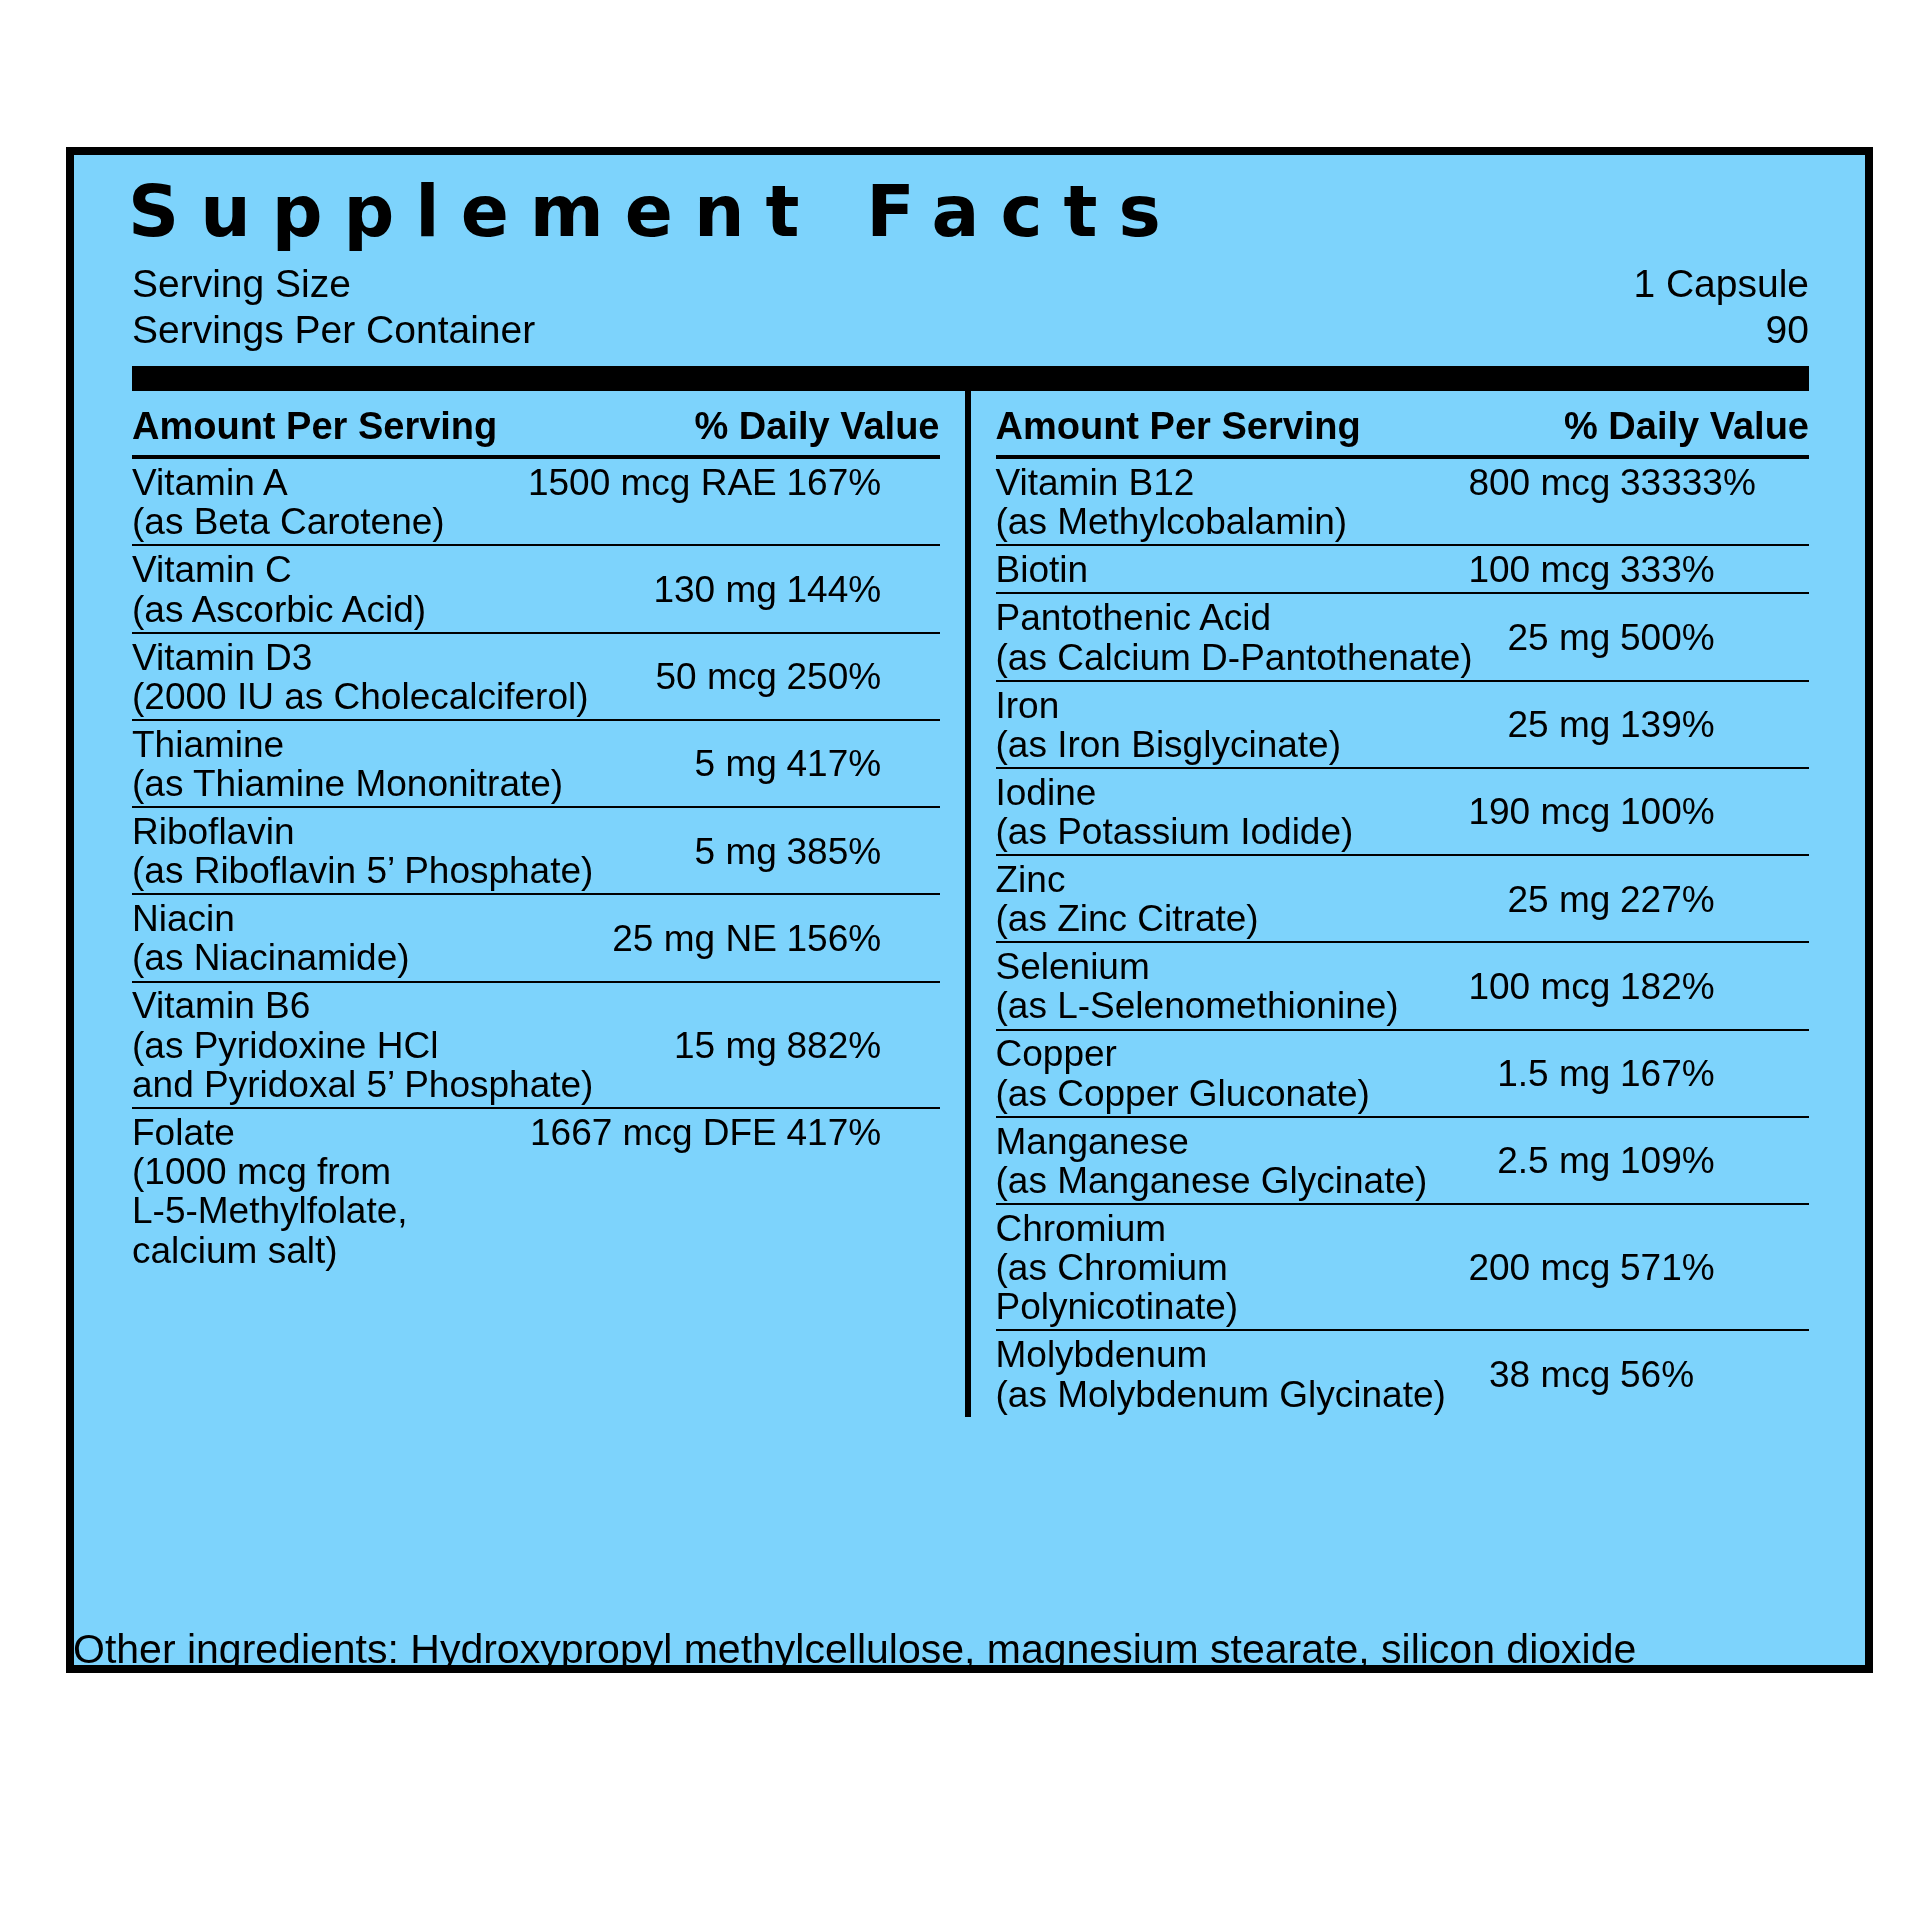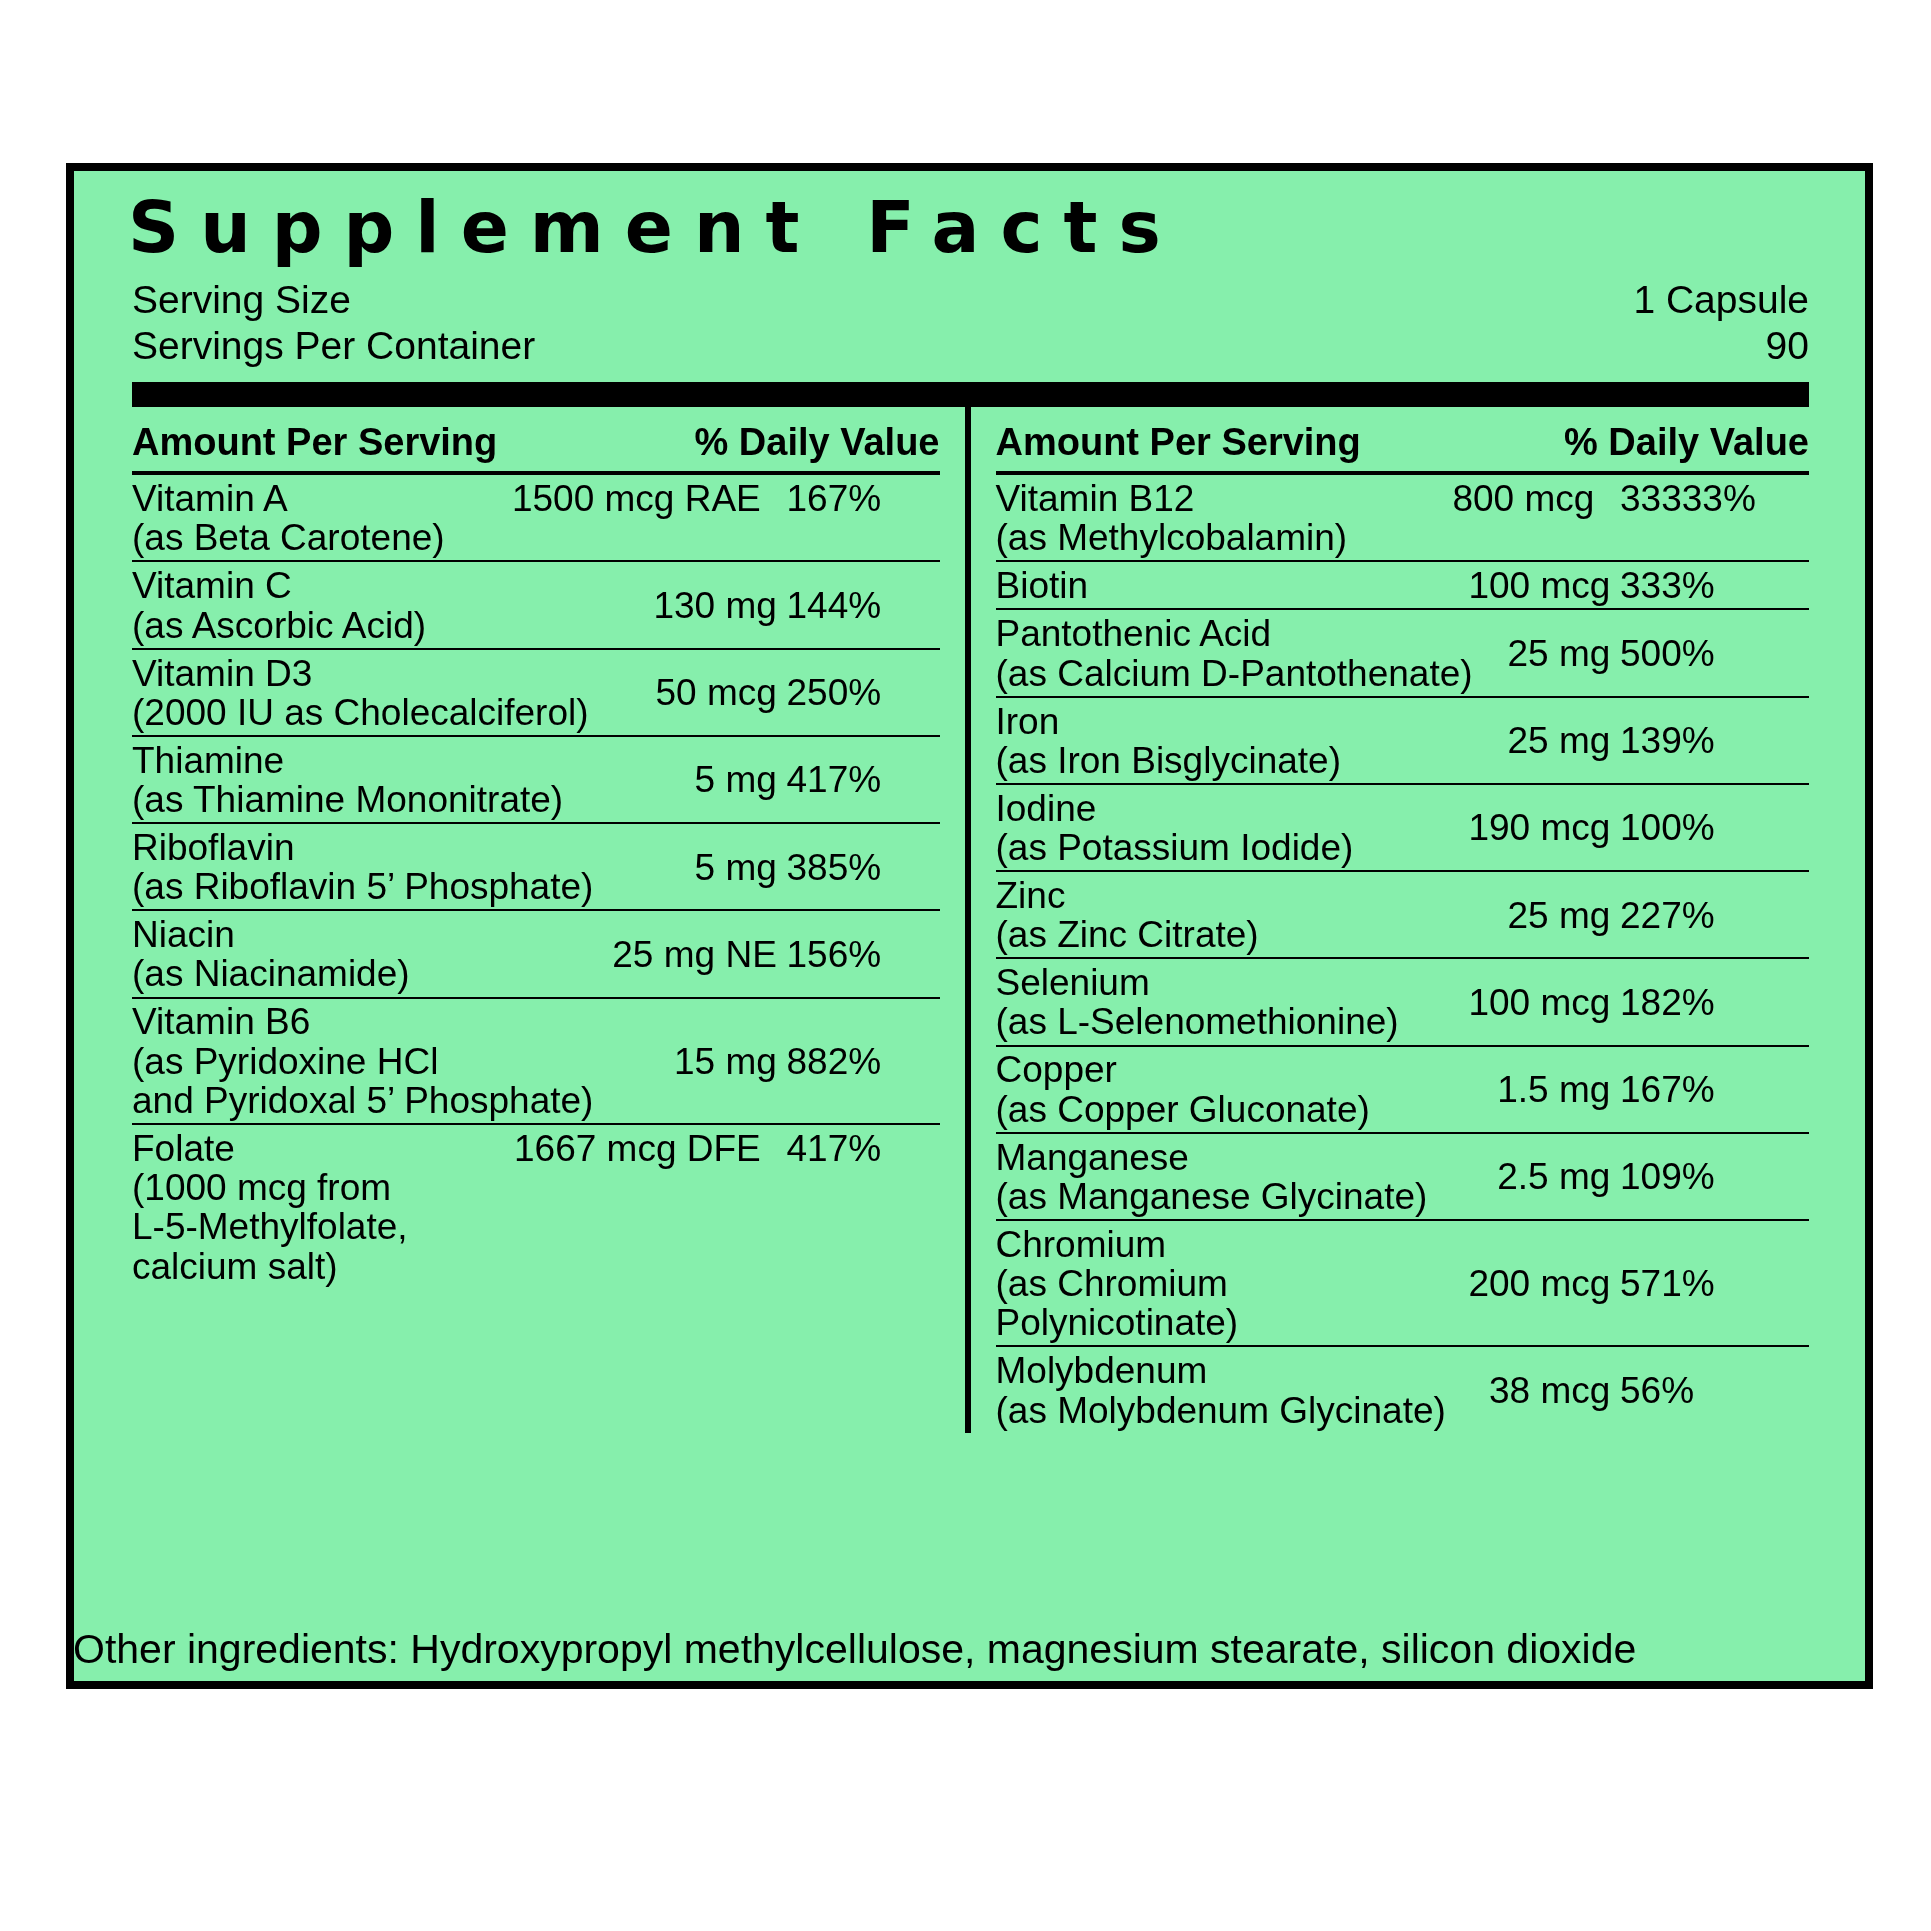--- a/index.html
+++ b/index.html
@@ -16,26 +16,26 @@
   }
   .page {
     position: relative;
     width: 1931px;
     height: 1931px;
     box-sizing: border-box;
   }
   .panel {
     position: absolute;
     left: 66px;
-    top: 163px;
+    top: 147px;
     width: 1807px;
     height: 1526px;
     border: 8.7px solid #000;
     box-sizing: border-box;
-    background: #86efac;
+    background: #7dd3fc;
   }
   .inner {
     position: relative;
     width: 100%;
     height: 100%;
     box-sizing: border-box;
     padding: 0 33px;
   }
   .title {
     font-family: "DejaVu Sans", sans-serif;
@@ -114,21 +114,21 @@
   }
   .n-dv {
     flex: 0 0 auto;
     width: 153px;
     text-align: left;
     white-space: nowrap;
     align-self: center;
   }
   .col.right .n-dv { width: 189px; }
   .nutrient.align-top .n-amt,
-  .nutrient.align-top .n-dv { align-self: flex-start; margin-left: 16px; }
+  .nutrient.align-top .n-dv { align-self: flex-start; }
   .other {
     position: absolute;
     left: 73px;
     top: 1623px;
     width: 1641px;
     font-family: "Liberation Sans", sans-serif;
     font-size: 41px;
     line-height: 1.28;
   }
 </style>

